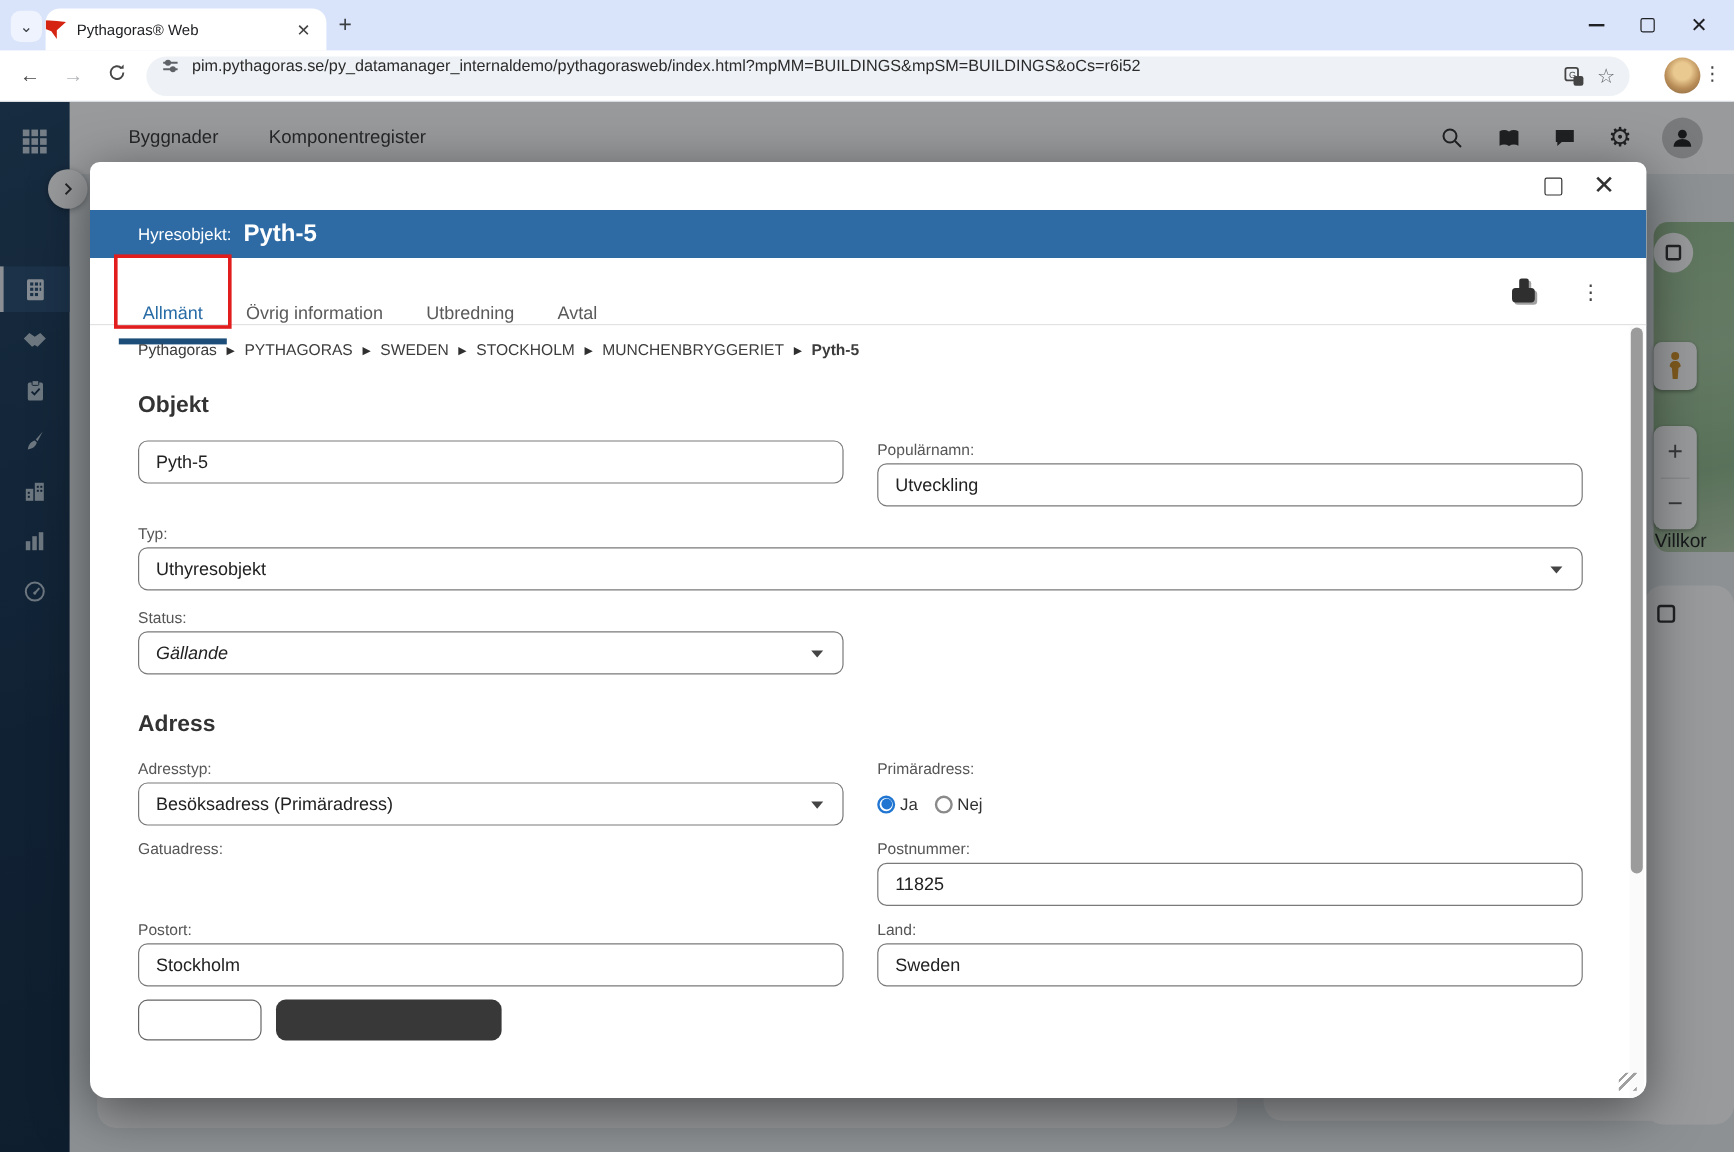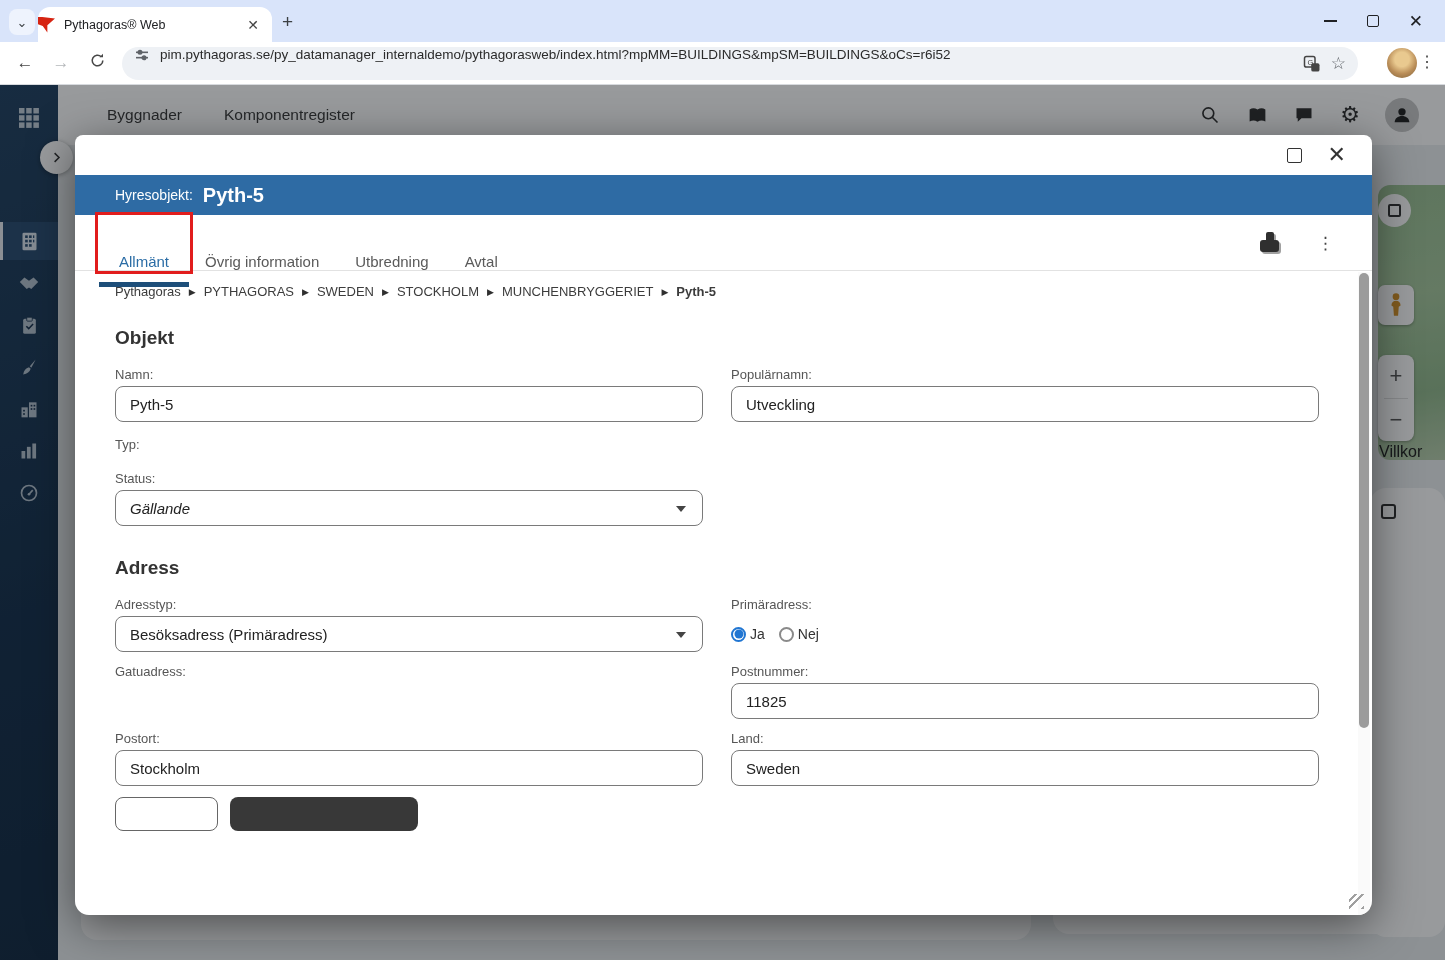--- a/index.html
+++ b/index.html
@@ -353,32 +353,35 @@
             <span class="sep">▶</span>
           <span>MUNCHENBRYGGERIET</span>
             <span class="sep">▶</span>
           <span class="last">Pyth-5</span>
         </div>
 
         <div class="sechead first">Objekt</div>
 
         <div class="frow">
           <div>
-            <div class="flabel">Namn:</div>
             <div class="finput">Pyth-5</div>
           </div>
           <div>
             <div class="flabel">Populärnamn:</div>
             <div class="finput">Utveckling</div>
           </div>
         </div>
 
         <div class="frow" style="grid-template-columns:1204px;">
           <div>
             <div class="flabel">Typ:</div>
+            <div class="finput">
+                <span>Uthyresobjekt</span>
+                <span class="caret"></span>
+              </div>
           </div>
         </div>
 
 
         <div class="frow">
           <div>
             <div class="flabel">Status:</div>
             <div class="finput italic">
                 <span>Gällande</span>
                 <span class="caret"></span>

